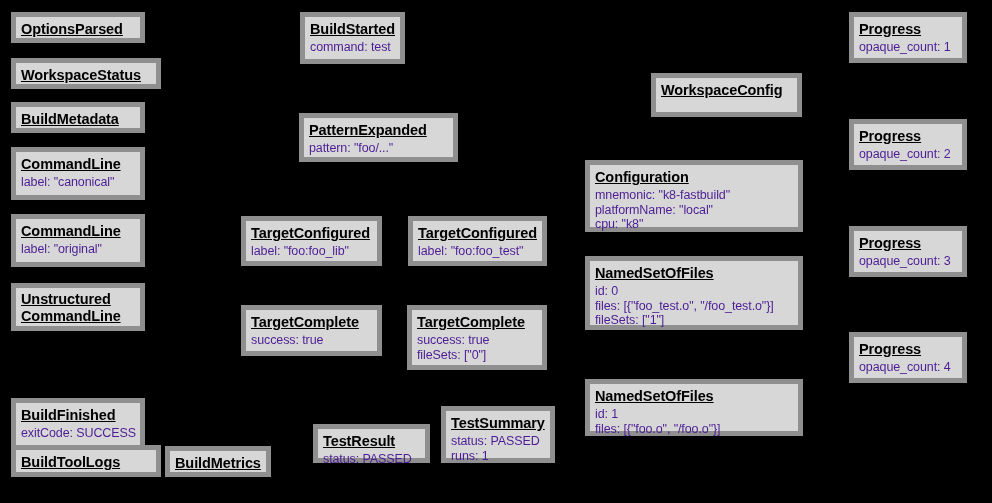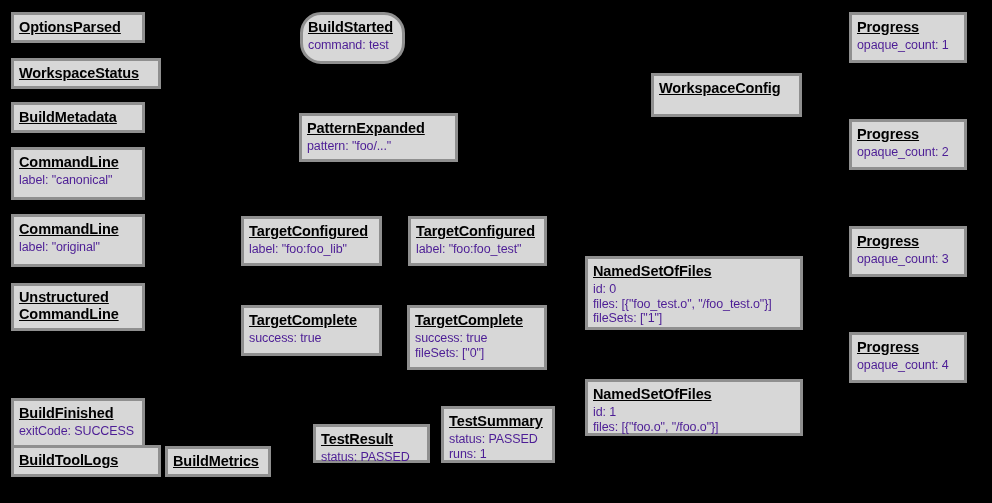--- a/index.html
+++ b/index.html
@@ -17,21 +17,21 @@
   }
   #canvas {
     position: relative;
     width: 992px;
     height: 503px;
     background: #000000;
   }
   .node {
     position: absolute;
     background: #d7d7d7;
-    border: 3px solid #6d28d9;
+    border: 5px solid #6d28d9;
     box-sizing: border-box;
     padding: 3px 5px 4px 5px;
     line-height: 1.18;
   }
   .node-title {
     display: inline-block;
     font-size: 14.5px;
     font-weight: bold;
     color: #000000;
     text-decoration: underline;
@@ -68,21 +68,21 @@
         <span class="node-field">label: "original"</span>
       </div></div>
     <div class="node" style="left: 11px; top: 283px; width: 134px; height: 48px; background: rgb(215, 215, 215); border-color: rgb(143, 143, 143);">
       <span class="node-title wrap">Unstructured CommandLine</span>
     </div>
     <div class="node" style="left: 11px; top: 350px; width: 134px; height: 53px; background: rgb(215, 215, 215); border-color: rgb(143, 143, 143); margin-top: 48px;"><span class="node-title">BuildFinished</span><div class="node-fields">
         <span class="node-field">exitCode: SUCCESS</span>
       </div></div>
     <div class="node" style="left: 11px; top: 445px; width: 150px; height: 32px; background: rgb(215, 215, 215); border-color: rgb(143, 143, 143);"><span class="node-title">BuildToolLogs</span></div>
     <div class="node" style="left: 165px; top: 446px; width: 106px; height: 31px; background: rgb(215, 215, 215); border-color: rgb(143, 143, 143);"><span class="node-title">BuildMetrics</span></div>
-    <div class="node" style="left: 300px; top: 12px; width: 105px; height: 52px; background: rgb(215, 215, 215); border-color: rgb(143, 143, 143); border-radius: 21px;"><span class="node-title">BuildStarted</span><div class="node-fields">
+    <div class="node" style="left: 300px; top: 12px; width: 105px; height: 52px; background: rgb(215, 215, 215); border-color: rgb(143, 143, 143);"><span class="node-title">BuildStarted</span><div class="node-fields">
         <span class="node-field">command: test</span>
       </div></div>
     <div class="node" style="left: 299px; top: 113px; width: 159px; height: 49px; background: rgb(215, 215, 215); border-color: rgb(143, 143, 143);"><span class="node-title">PatternExpanded</span><div class="node-fields">
         <span class="node-field">pattern: "foo/..."</span>
       </div></div>
     <div class="node" style="left: 241px; top: 216px; width: 141px; height: 50px; background: rgb(215, 215, 215); border-color: rgb(143, 143, 143);"><span class="node-title">TargetConfigured</span><div class="node-fields">
         <span class="node-field">label: "foo:foo_lib"</span>
       </div></div>
     <div class="node" style="left: 408px; top: 216px; width: 139px; height: 50px; background: rgb(215, 215, 215); border-color: rgb(143, 143, 143);"><span class="node-title">TargetConfigured</span><div class="node-fields">
         <span class="node-field">label: "foo:foo_test"</span>
@@ -95,20 +95,25 @@
         <span class="node-field">fileSets: ["0"]</span>
       </div></div>
     <div class="node" style="left: 313px; top: 424px; width: 117px; height: 39px; background: rgb(215, 215, 215); border-color: rgb(143, 143, 143);"><span class="node-title">TestResult</span><div class="node-fields">
         <span class="node-field">status: PASSED</span>
       </div></div>
     <div class="node" style="left: 441px; top: 406px; width: 114px; height: 57px; background: rgb(215, 215, 215); border-color: rgb(143, 143, 143);"><span class="node-title">TestSummary</span><div class="node-fields">
         <span class="node-field">status: PASSED</span>
         <span class="node-field">runs: 1</span>
       </div></div>
     <div class="node" style="left: 651px; top: 73px; width: 151px; height: 44px; background: rgb(215, 215, 215); border-color: rgb(143, 143, 143);"><span class="node-title">WorkspaceConfig</span></div>
+    <div class="node" style="left: 585px; top: 160px; width: 218px; height: 72px; background: rgb(215, 215, 215); border-color: rgb(143, 143, 143);"><span class="node-title">Configuration</span><div class="node-fields">
+        <span class="node-field">mnemonic: "k8-fastbuild"</span>
+        <span class="node-field">platformName: "local"</span>
+        <span class="node-field">cpu: "k8"</span>
+      </div></div>
     <div class="node" style="left: 585px; top: 256px; width: 218px; height: 74px; background: rgb(215, 215, 215); border-color: rgb(143, 143, 143);"><span class="node-title">NamedSetOfFiles</span><div class="node-fields">
         <span class="node-field">id: 0</span>
         <span class="node-field">files: [{"foo_test.o", "/foo_test.o"}]</span>
         <span class="node-field">fileSets: ["1"]</span>
       </div></div>
     <div class="node" style="left: 585px; top: 379px; width: 218px; height: 57px; background: rgb(215, 215, 215); border-color: rgb(143, 143, 143);"><span class="node-title">NamedSetOfFiles</span><div class="node-fields">
         <span class="node-field">id: 1</span>
         <span class="node-field">files: [{"foo.o", "/foo.o"}]</span>
       </div></div>
     <div class="node" style="left: 849px; top: 12px; width: 118px; height: 51px; background: rgb(215, 215, 215); border-color: rgb(143, 143, 143);"><span class="node-title">Progress</span><div class="node-fields">

